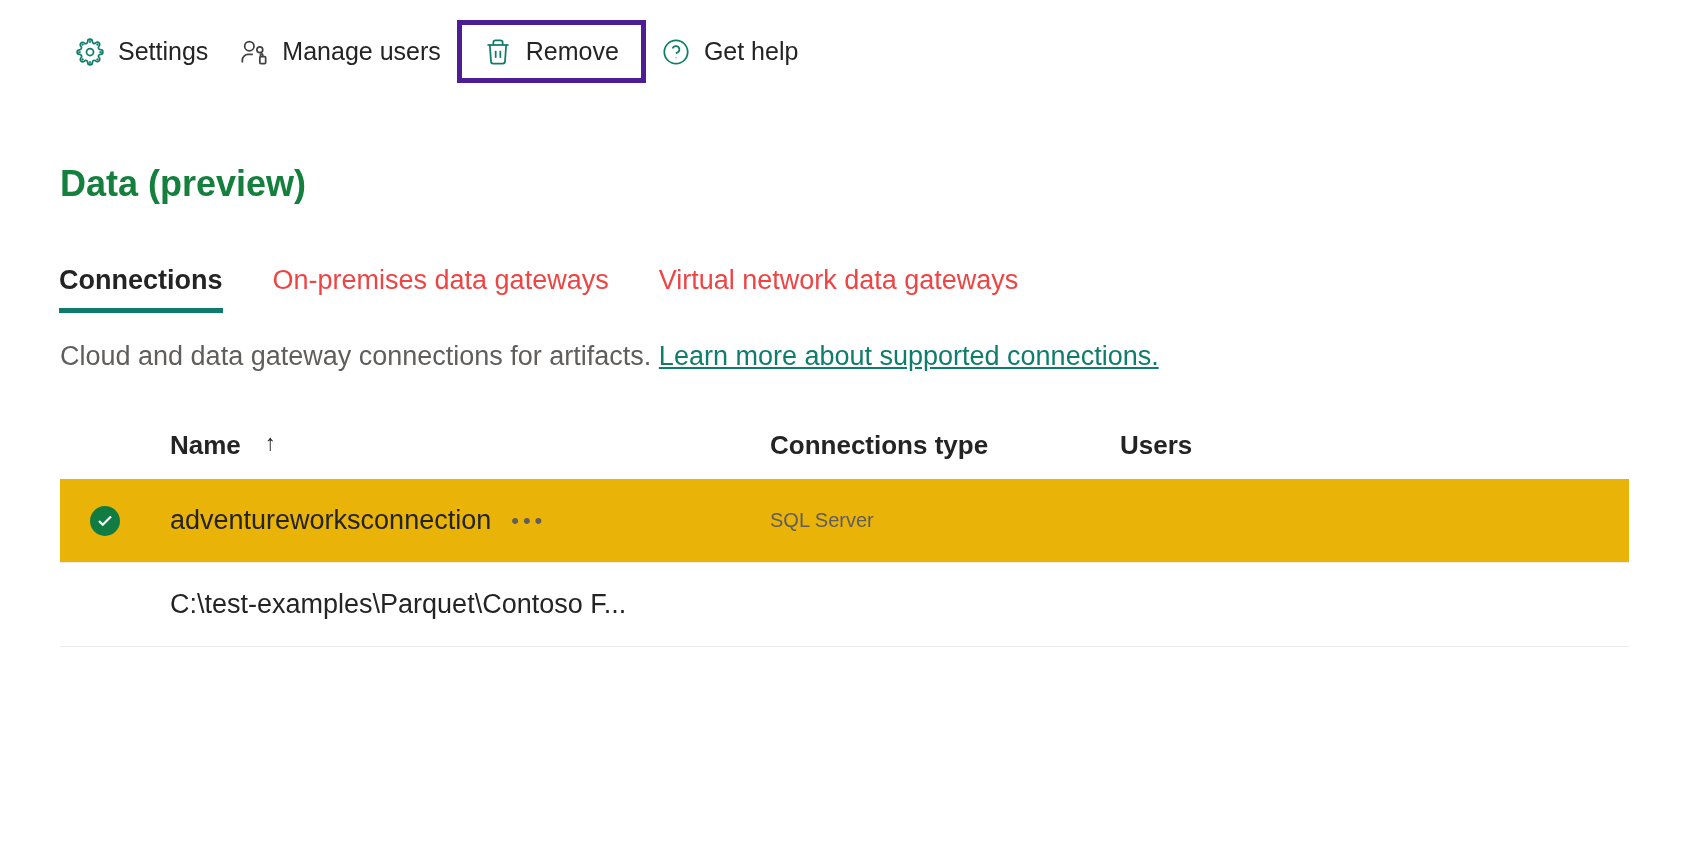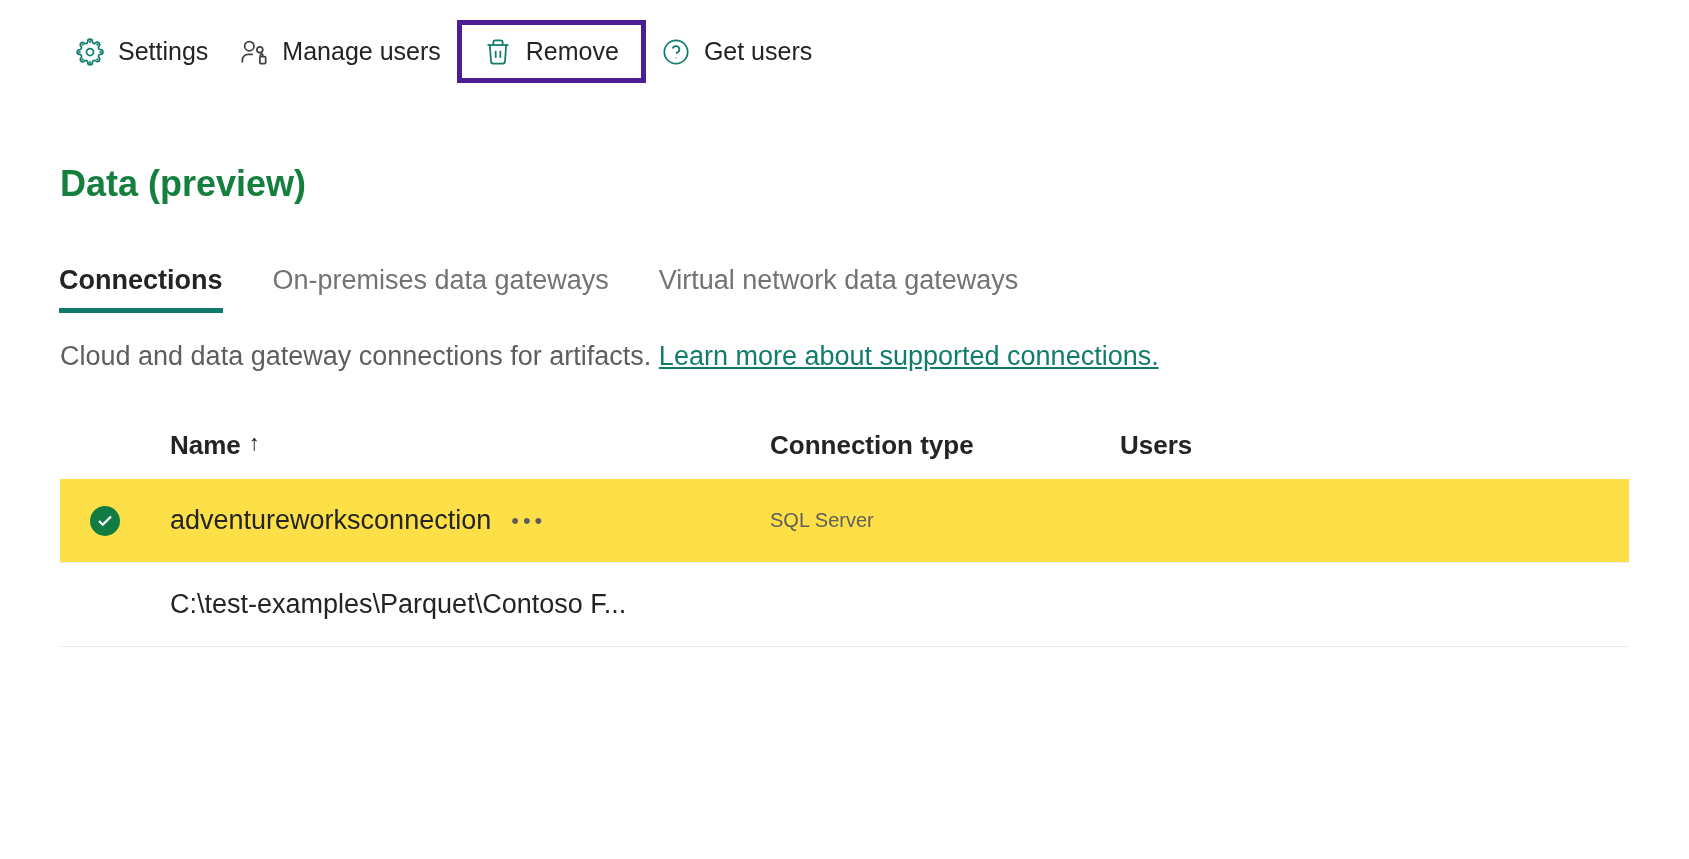--- a/index.html
+++ b/index.html
@@ -57,21 +57,21 @@
       color: #15803d;
     }
     .tabs {
       display: flex;
       gap: 50px;
       padding: 30px 60px 0 59px;
       border-bottom: none;
     }
     .tab {
       font-size: 27px;
-      color: #737373;
+      color: #ef4444;
       padding-bottom: 12px;
       cursor: pointer;
       font-weight: 400;
     }
     .tab.active {
       font-weight: 600;
       color: #242424;
       border-bottom: 5px solid #0f7b6c;
     }
     .description {
@@ -97,42 +97,42 @@
     }
     .col-select {
       width: 110px;
       flex-shrink: 0;
     }
     .col-name {
       width: 600px;
       flex-shrink: 0;
       display: flex;
       align-items: flex-start;
-      gap: 8px;
+      gap: 24px;
     }
     .col-type {
       width: 350px;
       flex-shrink: 0;
     }
     .col-users {
       flex: 1;
     }
     .sort-arrow {
       font-size: 22px;
       color: #242424;
     }
     .table-row {
       display: flex;
       align-items: center;
       padding: 26px 0;
       font-size: 27px;
       border-bottom: 1px solid #edebe9;
     }
     .table-row.selected {
-      background: #fde047;
+      background: #eab308;
     }
     .check-circle {
       width: 30px;
       height: 30px;
       border-radius: 50%;
       background: #107c41;
       display: flex;
       align-items: center;
       justify-content: center;
       margin-left: 30px;
@@ -212,21 +212,21 @@
   </div>
 
   <div class="toolbar-item">
     <span class="icon">
       <svg viewBox="0 0 24 24" fill="none" stroke-width="1.5">
         <circle cx="12" cy="12" r="10" class="teal-stroke"></circle>
         <path class="teal-stroke" d="M9.09 9a3 3 0 0 1 5.83 1c0 2-3 3-3 3"></path>
         <circle cx="12" cy="17" r="0.5" class="teal-fill"></circle>
       </svg>
     </span>
-    <span>Get users</span>
+    <span>Get help</span>
   </div>
 </div>
 
 <h1 class="page-title">Data (preview)</h1>
 
 <div class="tabs">
   <div class="tab active">Connections</div>
   <div class="tab">On-premises data gateways</div>
   <div class="tab">Virtual network data gateways</div>
 </div>
@@ -235,21 +235,21 @@
   <span>Cloud and data gateway connections for artifacts. </span><span class="link">Learn more about supported connections.</span>
 </div>
 
 <div class="table-container">
   <div class="table-header">
     <div class="col-select"></div>
     <div class="col-name">
       <span>Name</span>
       <span class="sort-arrow">↑</span>
     </div>
-    <div class="col-type">Connection type</div>
+    <div class="col-type">Connections type</div>
     <div class="col-users">Users</div>
   </div>
 
   <div class="table-row selected">
     <div class="col-select">
       <div class="check-circle">
         <svg viewBox="0 0 24 24" fill="none" stroke="#ffffff" stroke-width="3">
           <polyline points="20 6 9 17 4 12"></polyline>
         </svg>
       </div>

